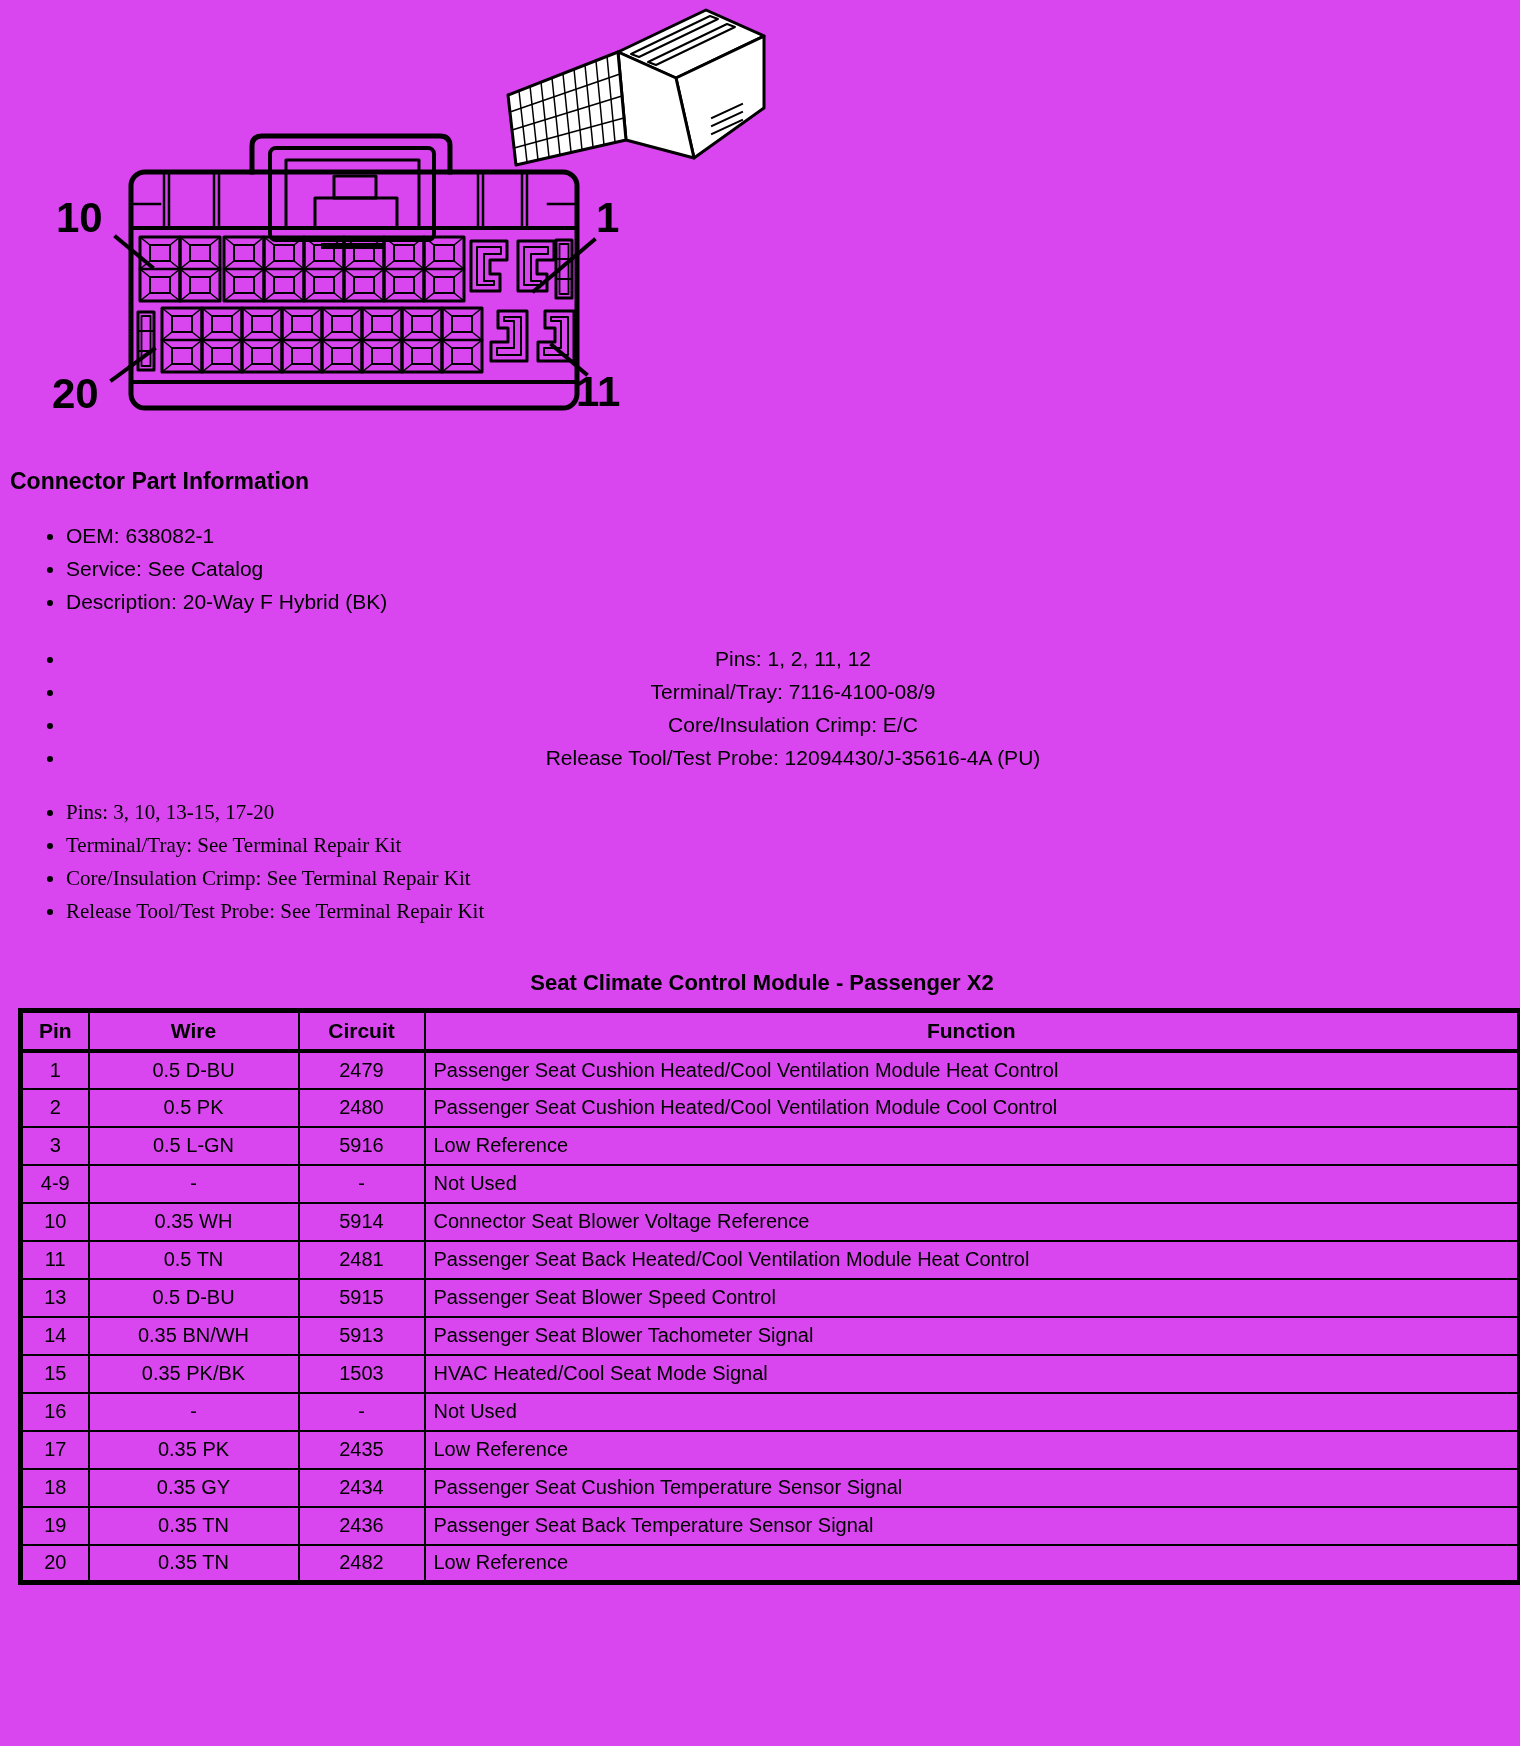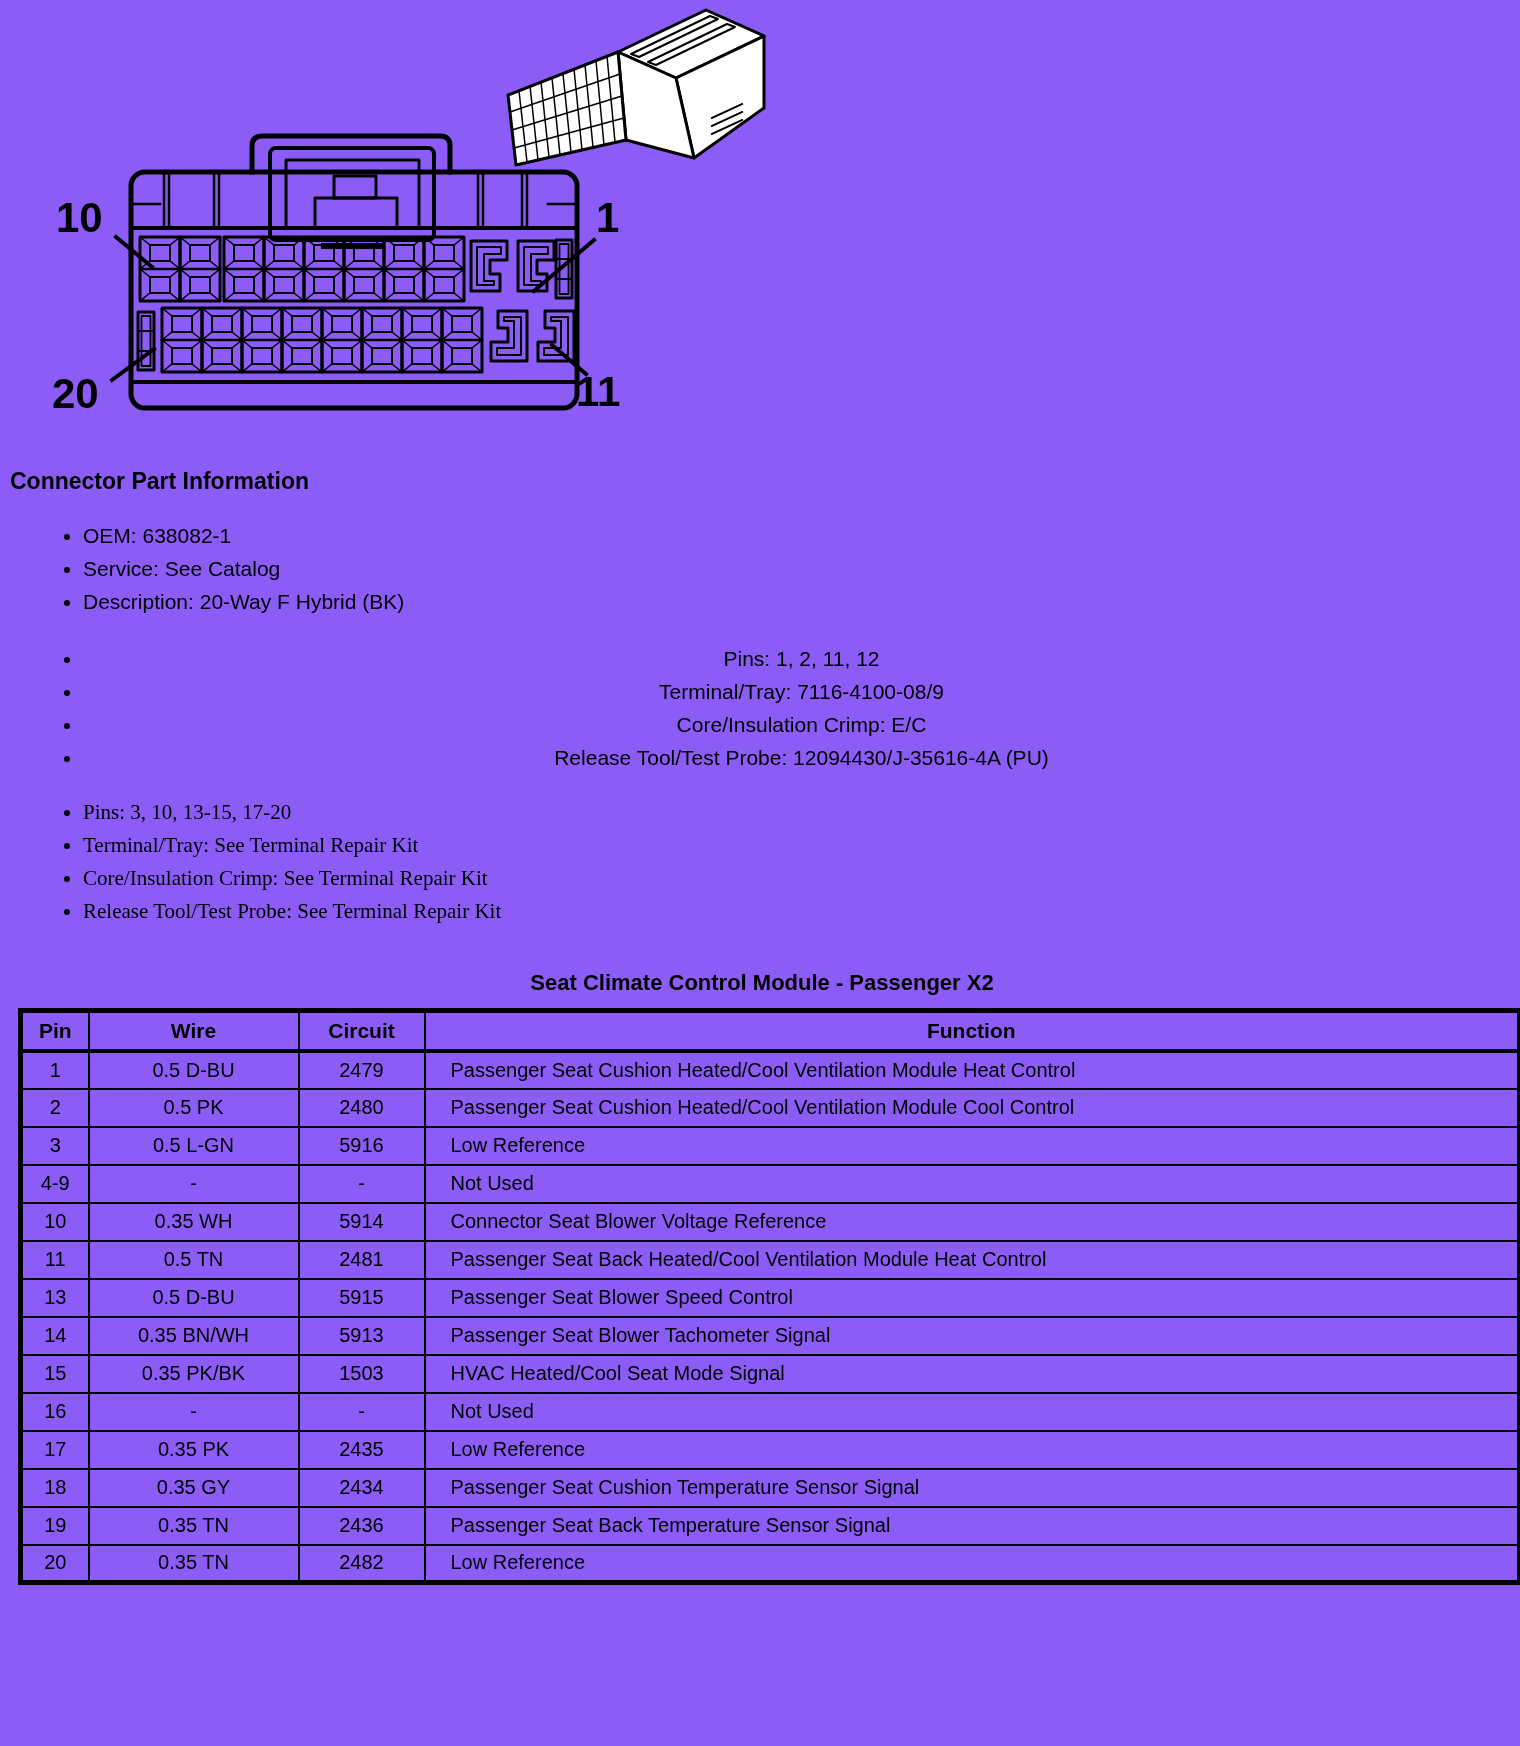--- a/index.html
+++ b/index.html
@@ -1,21 +1,21 @@
 <!DOCTYPE html>
 <html><head>
 <meta charset="utf-8">
 <style>
   * { box-sizing: border-box; }
   html,body { margin:0; padding:0; background:#ffffff; }
   .page {
     position: relative;
     width: 1520px;
     height: 1746px;
-    background: #8b5cf6;
+    background: #d946ef;
     color: #000;
     font-family: "Liberation Sans", sans-serif;
     overflow: hidden;
   }
   .connector-figure {
     position: absolute;
     top: 0; left: 0;
     width: 800px; height: 430px;
   }
   .connector-figure path, .connector-figure rect, .connector-figure line, .connector-figure polygon {
@@ -24,21 +24,21 @@
   .connector-figure .face { fill:#fff; }
   .connector-figure text {
     fill:#000; stroke:none;
     font-family:"Liberation Sans", sans-serif;
     font-weight:bold; font-size:42px;
   }
   .content { padding: 468px 0 0 10px; }
   h2.sec-heading { font-size:23px; font-weight:bold; margin:0; }
   #terminal-heading { margin-top:18px; }
   ul.b-list { margin:24px 0 0 0; padding:0 0 0 56px; list-style:disc; }
-  ul.b-list li { font-size:21px; line-height:33px;margin-left:17px; }
+  ul.b-list li { font-size:21px; line-height:33px; }
   #tgroup1 { margin-top:24px;text-align:center; }
   #tgroup2 { margin-top:22px;font-family:Liberation Serif, serif; }
   .table-title {
     margin-top:42px; width:1504px; text-align:center;
     font-weight:bold; font-size:22px;
   }
   table.pin-table {
     margin:12px 0 0 8px;
     width:1504px;
     border-collapse:collapse;
@@ -47,21 +47,21 @@
     font-size:20px;
   }
   table.pin-table th {
     border:2px solid #000; border-bottom:4px solid #000;
     height:40px; font-size:21px; font-weight:bold; text-align:center;
     padding:0 6px;
   }
   table.pin-table td {
     border:2px solid #000; height:38px; padding:0 6px; text-align:center;
   }
-  table.pin-table td.c3 { text-align:left; padding-left:25px; }
+  table.pin-table td.c3 { text-align:left; padding-left:8px; }
   th.col-pin { width:68px; }
   th.col-wire { width:210px; }
   th.col-circuit { width:126px; }
 </style>
 </head>
 <body>
 
 <div class="page">
 
   <svg class="connector-figure" viewBox="0 0 800 430">

